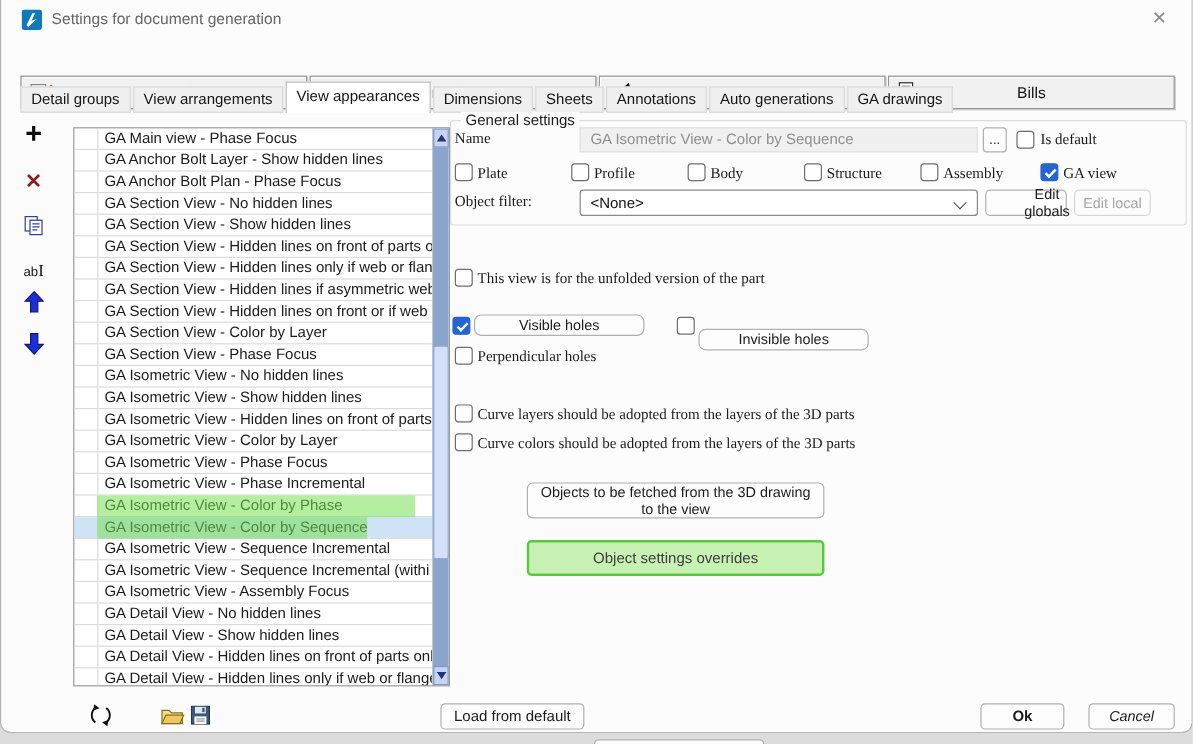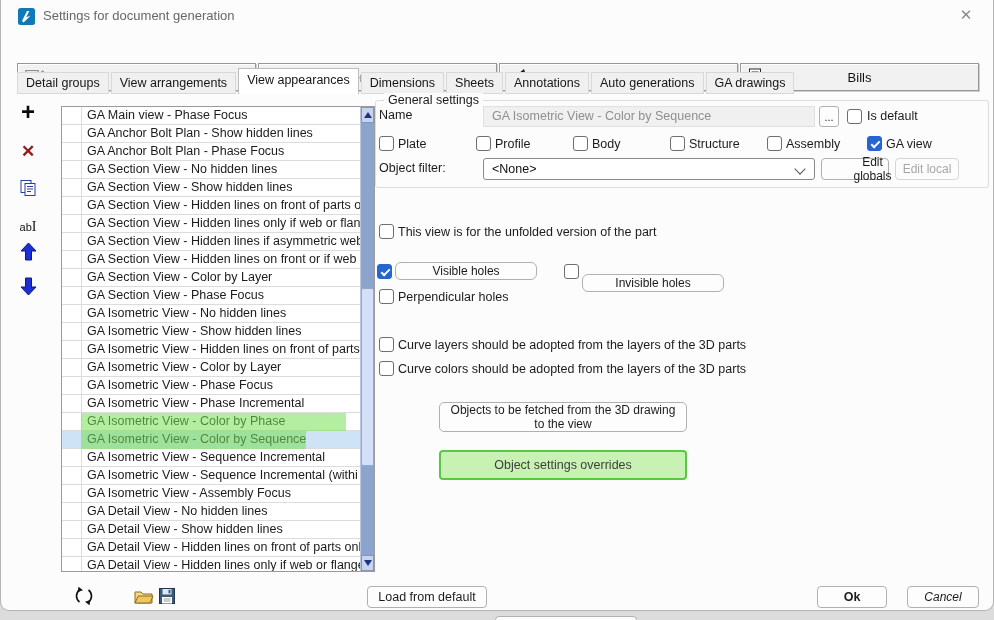--- a/index.html
+++ b/index.html
@@ -60,21 +60,21 @@
   .sb-btn.down{bottom:0;}
   .tri-up{width:0;height:0;border-left:4px solid transparent;border-right:4px solid transparent;border-bottom:6px solid #20337e;}
   .tri-down{width:0;height:0;border-left:4px solid transparent;border-right:4px solid transparent;border-top:6px solid #20337e;}
   .sb-thumb{position:absolute;left:0;top:181px;width:11px;height:176px;background:#d3e0f8;
     border:1px solid #93a9d2;border-radius:2px;cursor:pointer;}
   
   .groupbox{position:absolute;left:374px;top:100px;width:612px;height:86px;
     border:1px solid #dcdcdc;border-radius:3px;}
   .gb-legend{position:absolute;left:8px;top:-8px;background:#fcfcfc;padding:0 4px;font-size:12.5px;color:#1b1b1b;}
   
-  .lbl{position:absolute;font-size:12.5px;color:#1b1b1b;white-space:nowrap;}
+  .lbl{position:absolute;font-size:12.5px;color:#1b1b1b;white-space:nowrap;font-family:Liberation Serif, serif;}
   .field{position:absolute;box-sizing:border-box;background:#f0f0f0;border:1px solid #e0e0e0;
     font-size:12.5px;color:#8f8f8f;line-height:19px;padding-left:8px;white-space:nowrap;overflow:hidden;}
   .btn{position:absolute;box-sizing:border-box;background:#fdfdfd;border:1px solid #b0b0b0;border-radius:4px;
     font-size:12px;color:#1b1b1b;display:flex;align-items:center;justify-content:center;text-align:center;cursor:pointer;}
   .btn.dis{color:#a6a6a6;border-color:#d6d6d6;background:#fcfcfc;cursor:default;}
   .btn.green{background:#c8f2b4;border:2px solid #58c840;color:#3d3d3d;font-size:12.5px;}
   .cb{position:absolute;width:13px;height:13px;box-sizing:content-box;border:1px solid #6e6e6e;border-radius:3px;background:#fff;cursor:pointer;}
   .cb.on{background:#2565d0;border-color:#2565d0;}
   .cb.on::after{content:"";position:absolute;left:4.5px;top:1.5px;width:3px;height:7px;
     border:solid #fff;border-width:0 2px 2px 0;transform:rotate(45deg);}
@@ -180,21 +180,21 @@
 
   <div class="list">
     <div class="rows">
 
     <div class="row">
           <div class="gutter"></div>
           <div class="rname">GA Main view - Phase Focus</div>
         </div>
         <div class="row">
           <div class="gutter"></div>
-          <div class="rname">GA Anchor Bolt Plan - Show hidden lines</div>
+          <div class="rname">GA Anchor Bolt Layer - Show hidden lines</div>
         </div>
         <div class="row">
           <div class="gutter"></div>
           <div class="rname">GA Anchor Bolt Plan - Phase Focus</div>
         </div>
         <div class="row">
           <div class="gutter"></div>
           <div class="rname">GA Section View - No hidden lines</div>
         </div>
         <div class="row">

